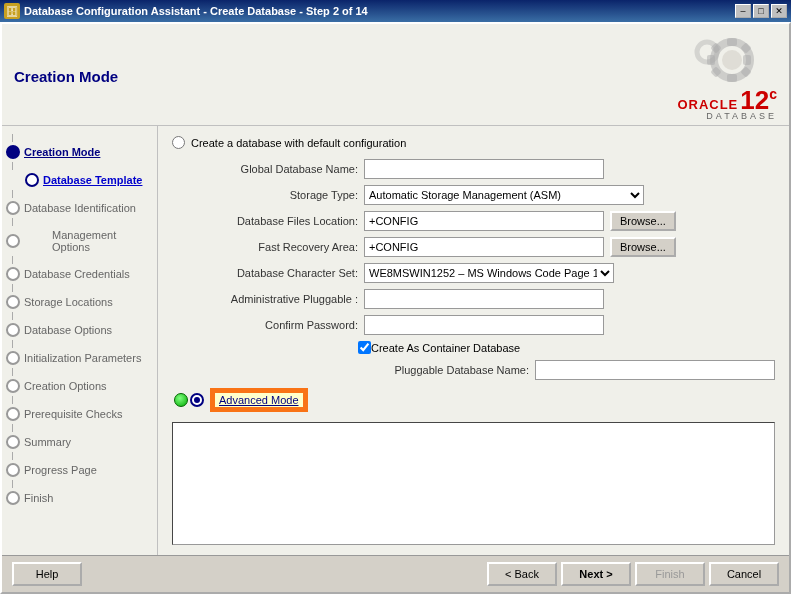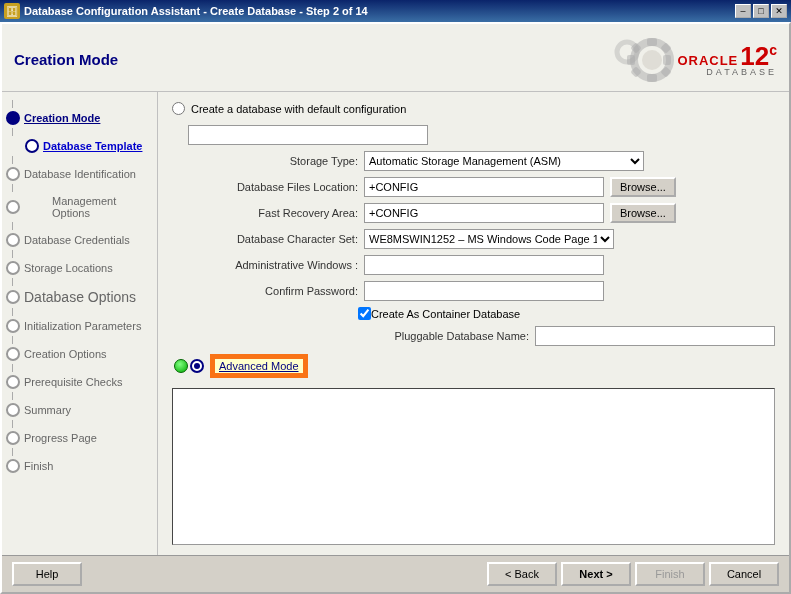--- a/index.html
+++ b/index.html
@@ -288,21 +288,21 @@
     .step-connector {
       width: 1px;
       height: 8px;
       background: #aaa;
       margin: 0 10px;
     }
 
     
     .oracle-area {
       display: flex;
-      align-items: center;
+      flex-direction: column;
     }
     .gear-area {
       position: relative;
       width: 80px;
       height: 55px;
     }
   </style>
 </head>
 <body>
 
@@ -377,21 +377,21 @@
         <span style="color:#666; font-size:11px;">Database Credentials</span>
       </div>
       <div class="step-connector"></div>
       <div class="sidebar-item inactive">
         <div class="step-icon circle-gray"></div>
         <span style="color:#666; font-size:11px;">Storage Locations</span>
       </div>
       <div class="step-connector"></div>
       <div class="sidebar-item inactive">
         <div class="step-icon circle-gray"></div>
-        <span style="color:#666; font-size:14px;">Database Options</span>
+        <span style="color:#666; font-size:11px;">Database Options</span>
       </div>
       <div class="step-connector"></div>
       <div class="sidebar-item inactive">
         <div class="step-icon circle-gray"></div>
         <span style="color:#666; font-size:11px;">Initialization Parameters</span>
       </div>
       <div class="step-connector"></div>
       <div class="sidebar-item inactive">
         <div class="step-icon circle-gray"></div>
         <span style="color:#666; font-size:11px;">Creation Options</span>
@@ -419,20 +419,21 @@
     </div>
 
     <div class="main-content">
 
       <div class="radio-row">
         <input type="radio" name="creation-mode" id="radio-default" style="">
         <label for="radio-default" class="radio-label">Create a database with default configuration</label>
       </div>
 
       <div class="form-row">
+        <span class="form-label">Global Database Name:</span>
         <input type="text" class="form-input wide" value="" style="">
       </div>
 
       <div class="form-row">
         <span class="form-label">Storage Type:</span>
         <select class="form-select">
           <option>Automatic Storage Management (ASM)</option>
         </select>
       </div>
 
@@ -449,21 +450,21 @@
       </div>
 
       <div class="form-row">
         <span class="form-label">Database Character Set:</span>
         <select class="form-select" style="width:250px;">
           <option>WE8MSWIN1252 – MS Windows Code Page 1252 8-bit Wes...</option>
         </select>
       </div>
 
       <div class="form-row">
-        <span class="form-label">Administrative Windows :</span>
+        <span class="form-label">Administrative Pluggable :</span>
         <input type="password" class="form-input wide" value="" style="">
       </div>
 
       <div class="form-row">
         <span class="form-label">Confirm Password:</span>
         <input type="password" class="form-input wide" value="" style="">
       </div>
 
       <div class="checkbox-row">
         <input type="checkbox" id="chk-container" checked="" style="">

